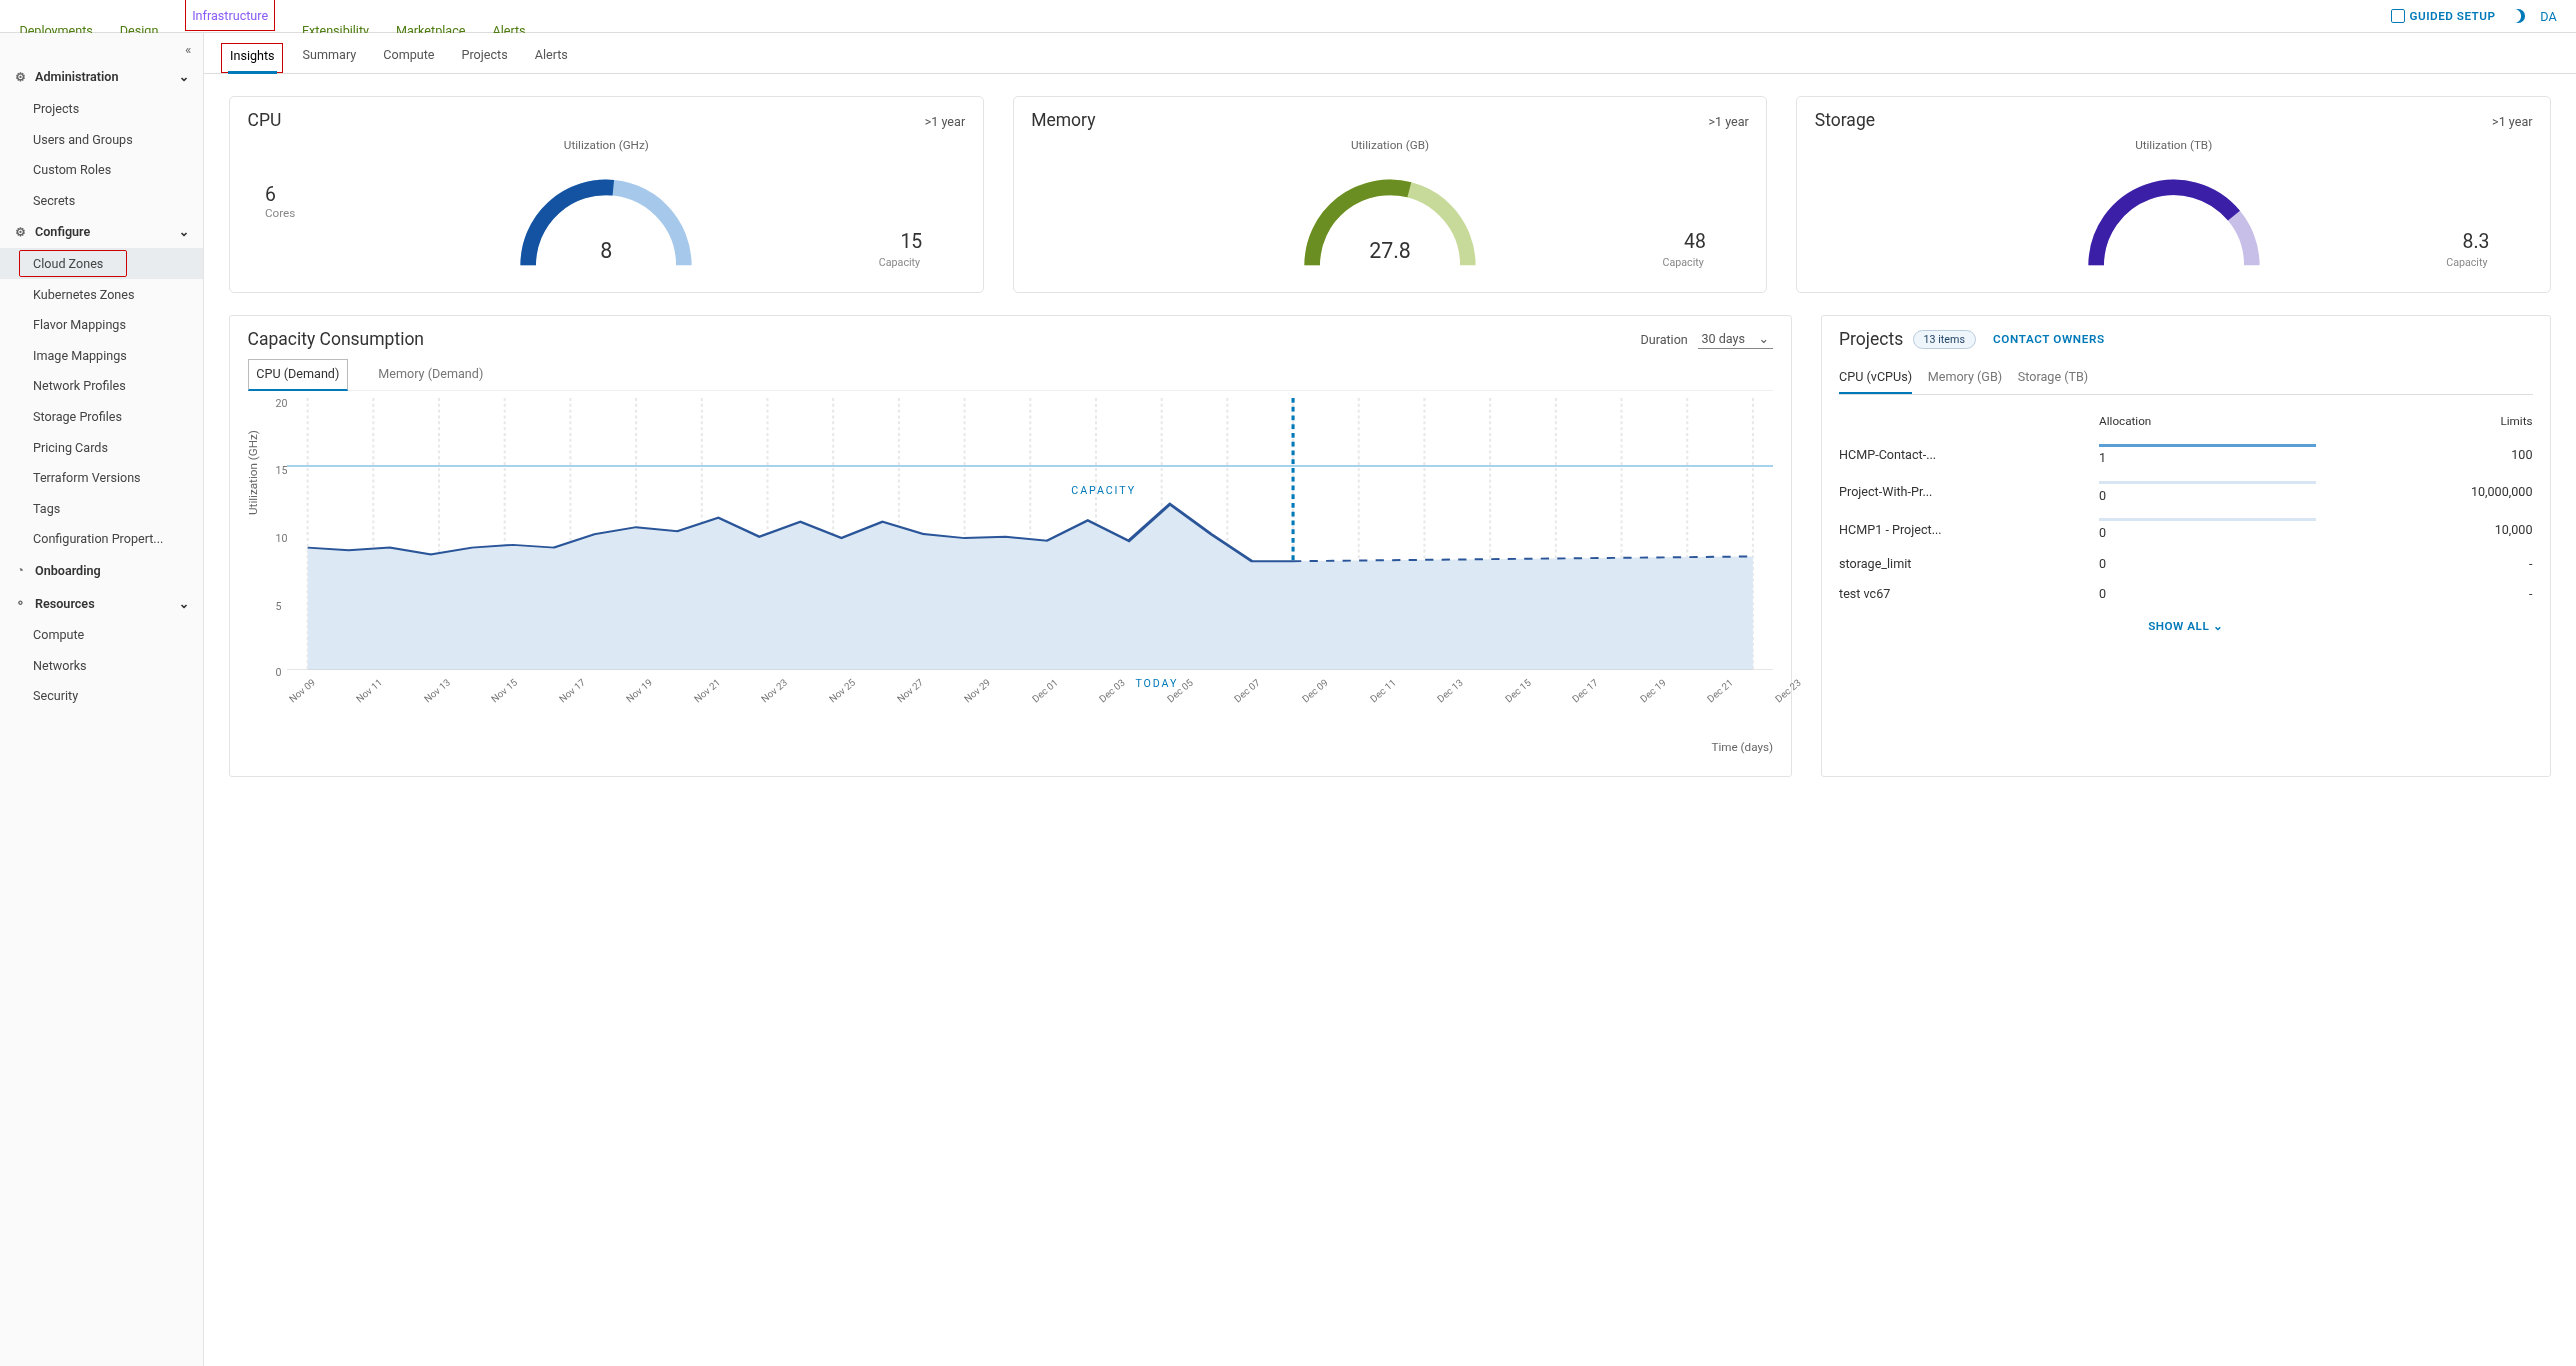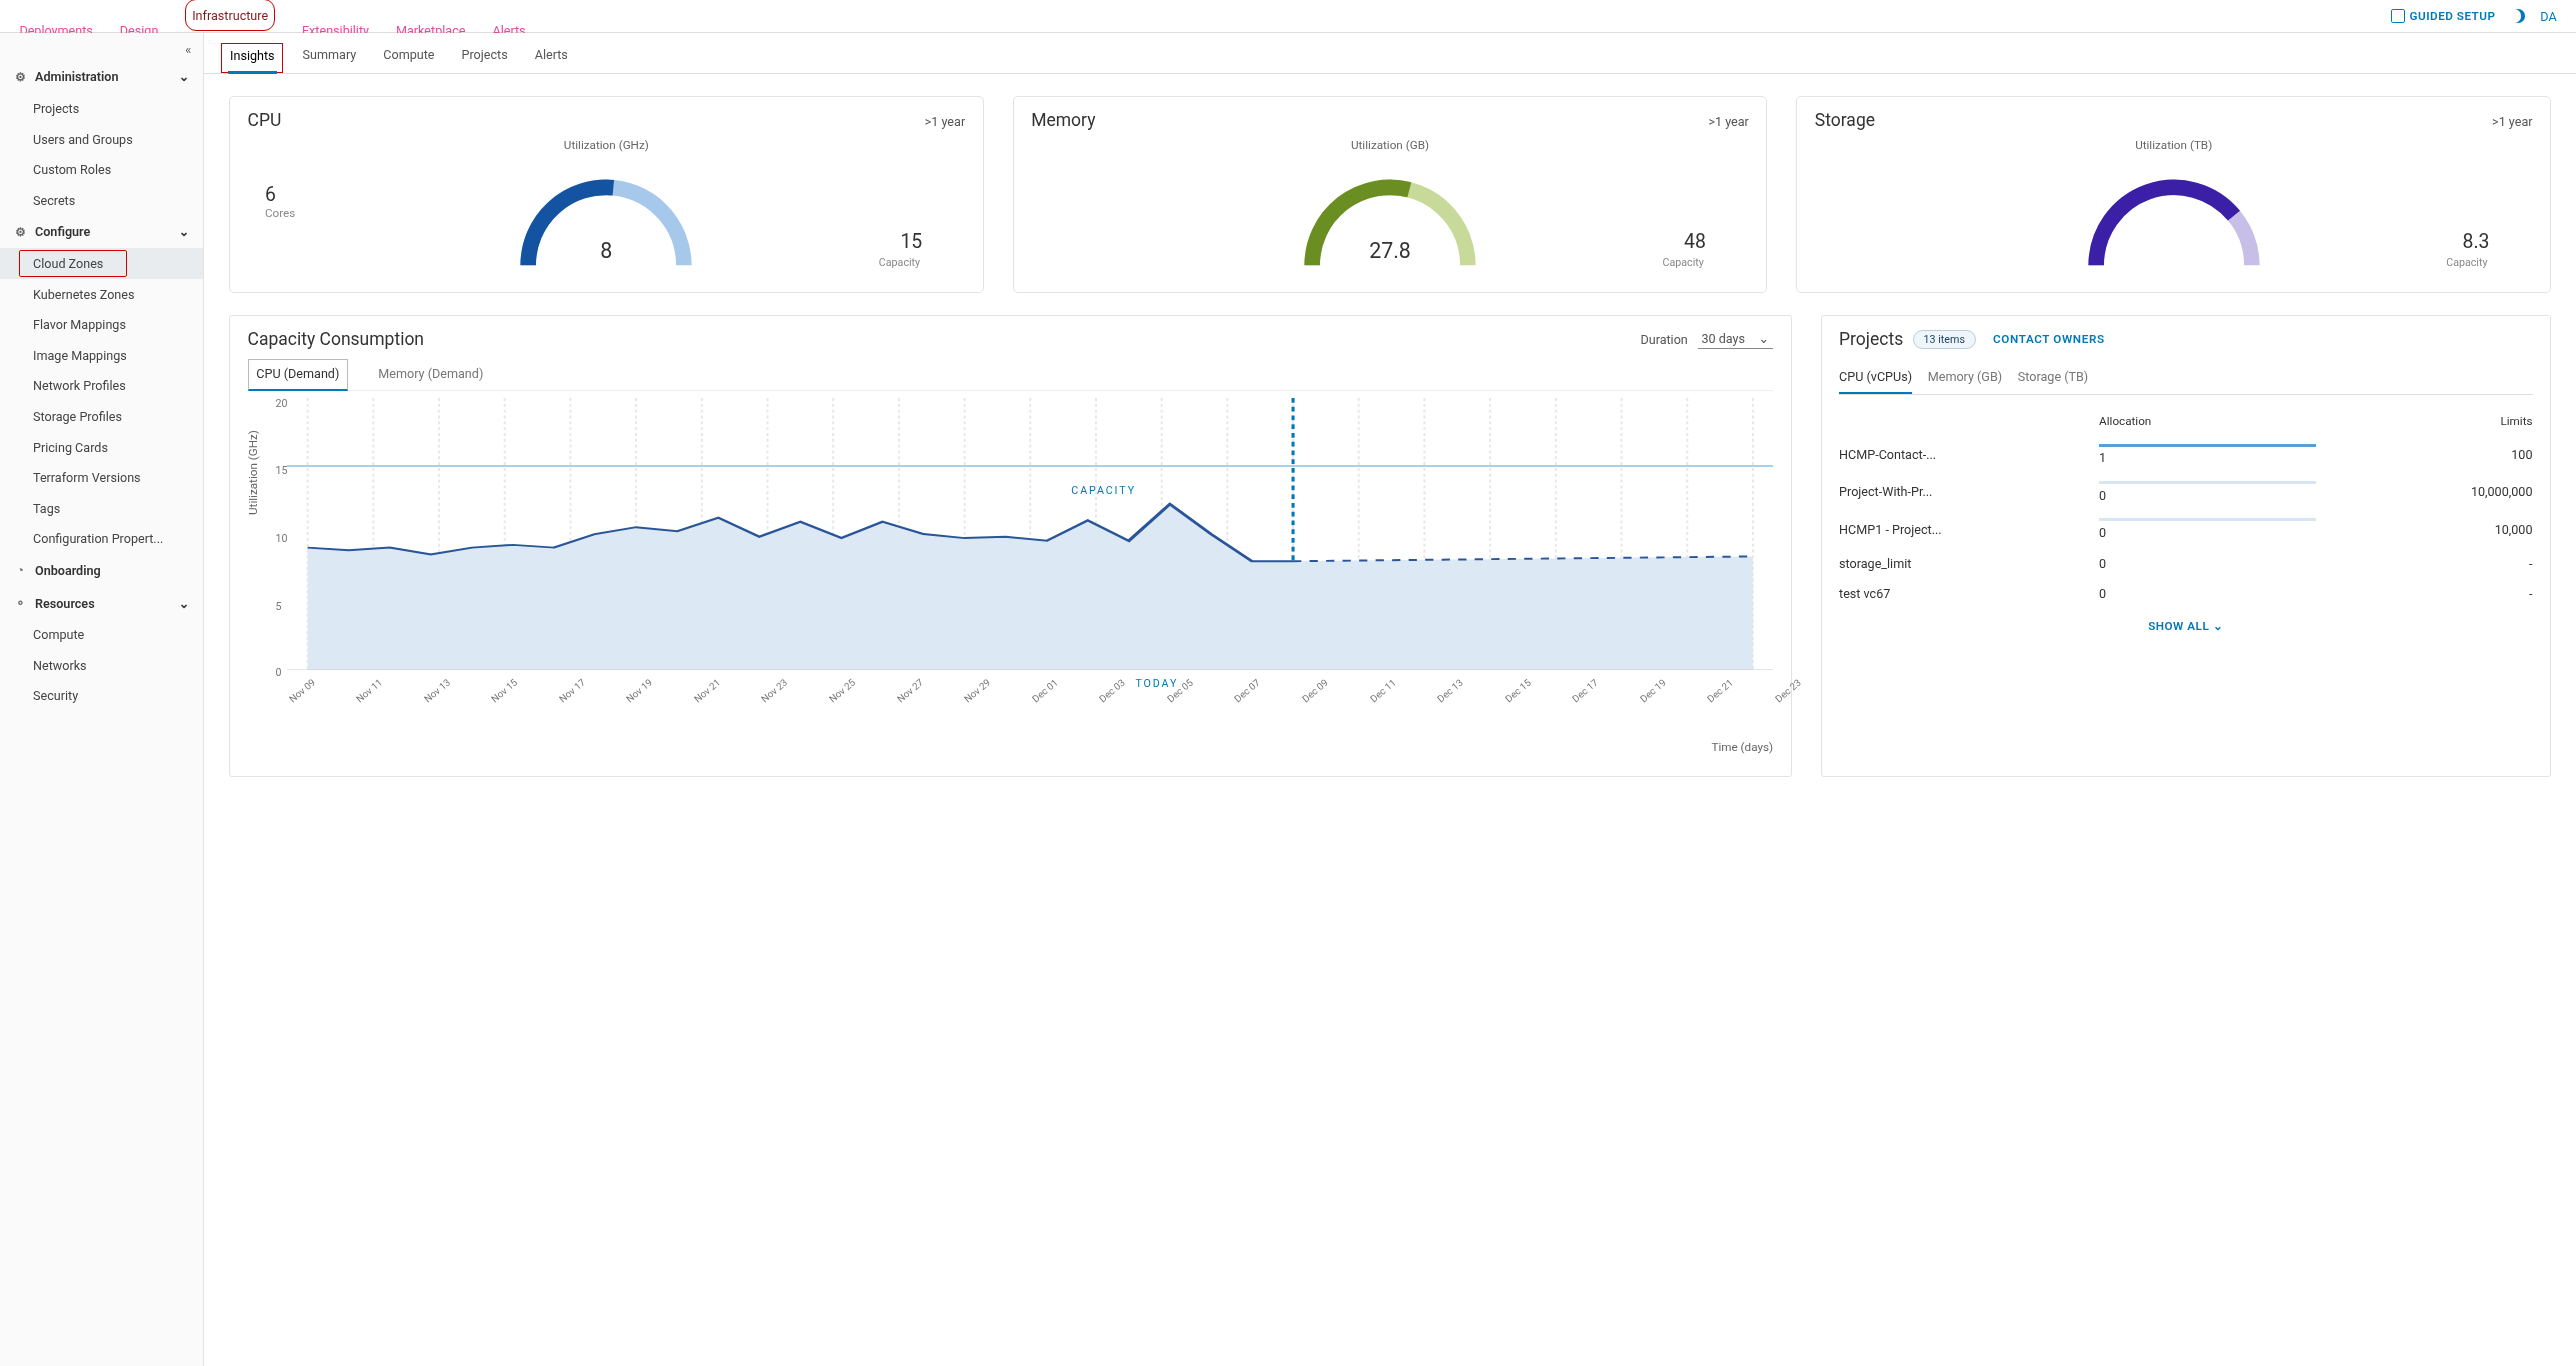--- a/index.html
+++ b/index.html
@@ -1,20 +1,20 @@
 <!DOCTYPE html>
 <html><head>
 <meta charset="utf-8">
 <style>
 * { box-sizing: border-box; margin: 0; padding: 0; }
 body { font-family: -apple-system, BlinkMacSystemFont, "Segoe UI", Roboto, sans-serif; font-size: 12.6px; color: #333; background: #fff; }
 .topnav { display: flex; align-items: center; border-bottom: 1px solid #ddd; padding: 0 19.4px; height: 33px; justify-content: space-between; }
 .topnav-left { display: flex; gap: 27px; align-items: center; height: 100%; }
-.topnav-item { cursor: pointer; color: #ec4899; height: 100%; display: flex; align-items: center; border-bottom: 1.9px solid transparent; margin-top: 30px; }
-.topnav-item.active { color: #7f1d1d; border-bottom: 1.9px solid #0079b8; border-radius: 11px; }
+.topnav-item { cursor: pointer; color: #4d7c0f; height: 100%; display: flex; align-items: center; border-bottom: 1.9px solid transparent; margin-top: 30px; }
+.topnav-item.active { color: #8b5cf6; border-bottom: 1.9px solid #0079b8; }
 .topnav-item.annot { border: 1.9px solid #c00; padding: 1.9px 5.8px; margin-top: -1.9px; }
 .topnav-right { display: flex; align-items: center; gap: 15.6px; }
 .guided { color: #0079b8; font-weight: 600; display: flex; align-items: center; gap: 4.9px; font-size: 11.7px; letter-spacing: 0.5px; }
 .guided-icon { width: 13.6px; height: 13.6px; border: 1.9px solid #0079b8; border-radius: 1.9px; display: inline-block; position: relative; }
 .moon { width: 13.6px; height: 13.6px; border-radius: 50%; box-shadow: inset -3.9px 0 0 #0079b8; }
 
 .layout { display: flex; height: calc(100vh - 33px); }
 .side-wrap { width: 204px; background: #fafafa; border-right: 1px solid #e3e3e3; position: relative; overflow-y: auto; }
 .collapse-btn { display: flex; justify-content: flex-end; padding: 7.8px 11.7px 3.9px; }
 .chev { font-size: 13.6px; color: #666; cursor: pointer; }

